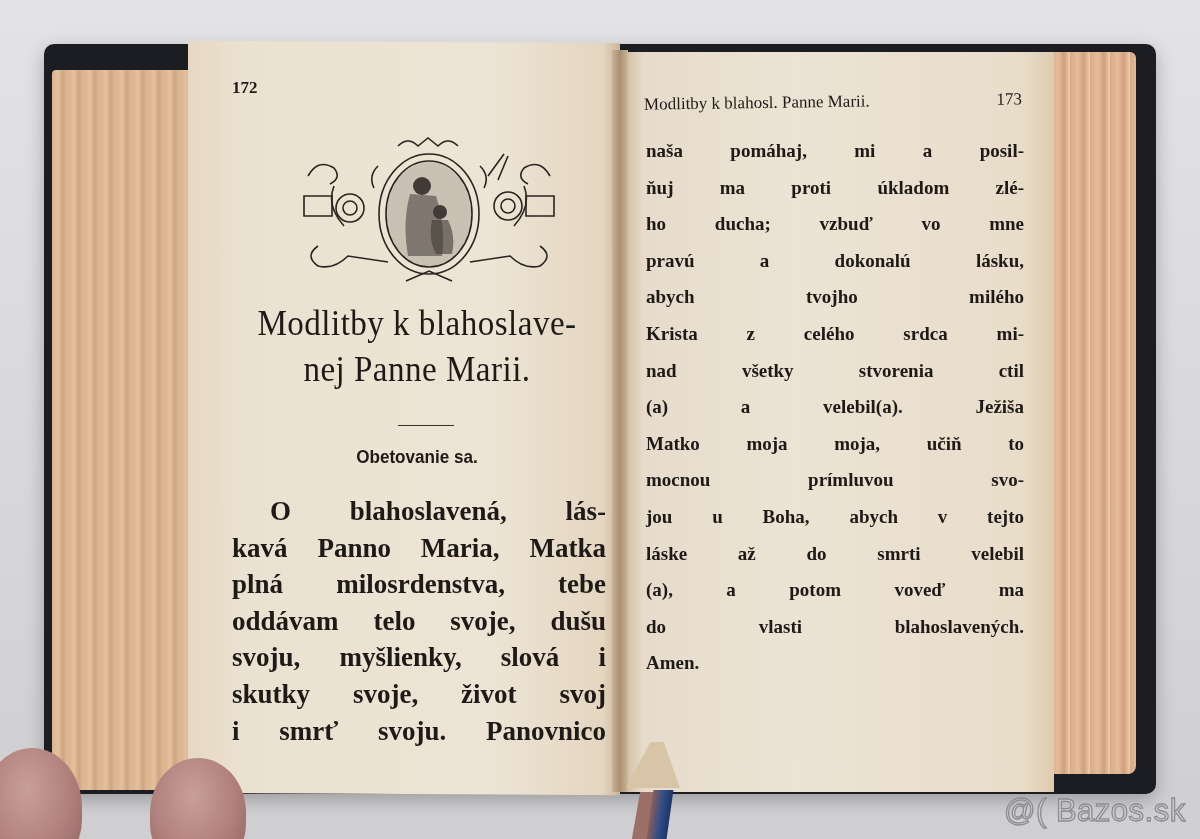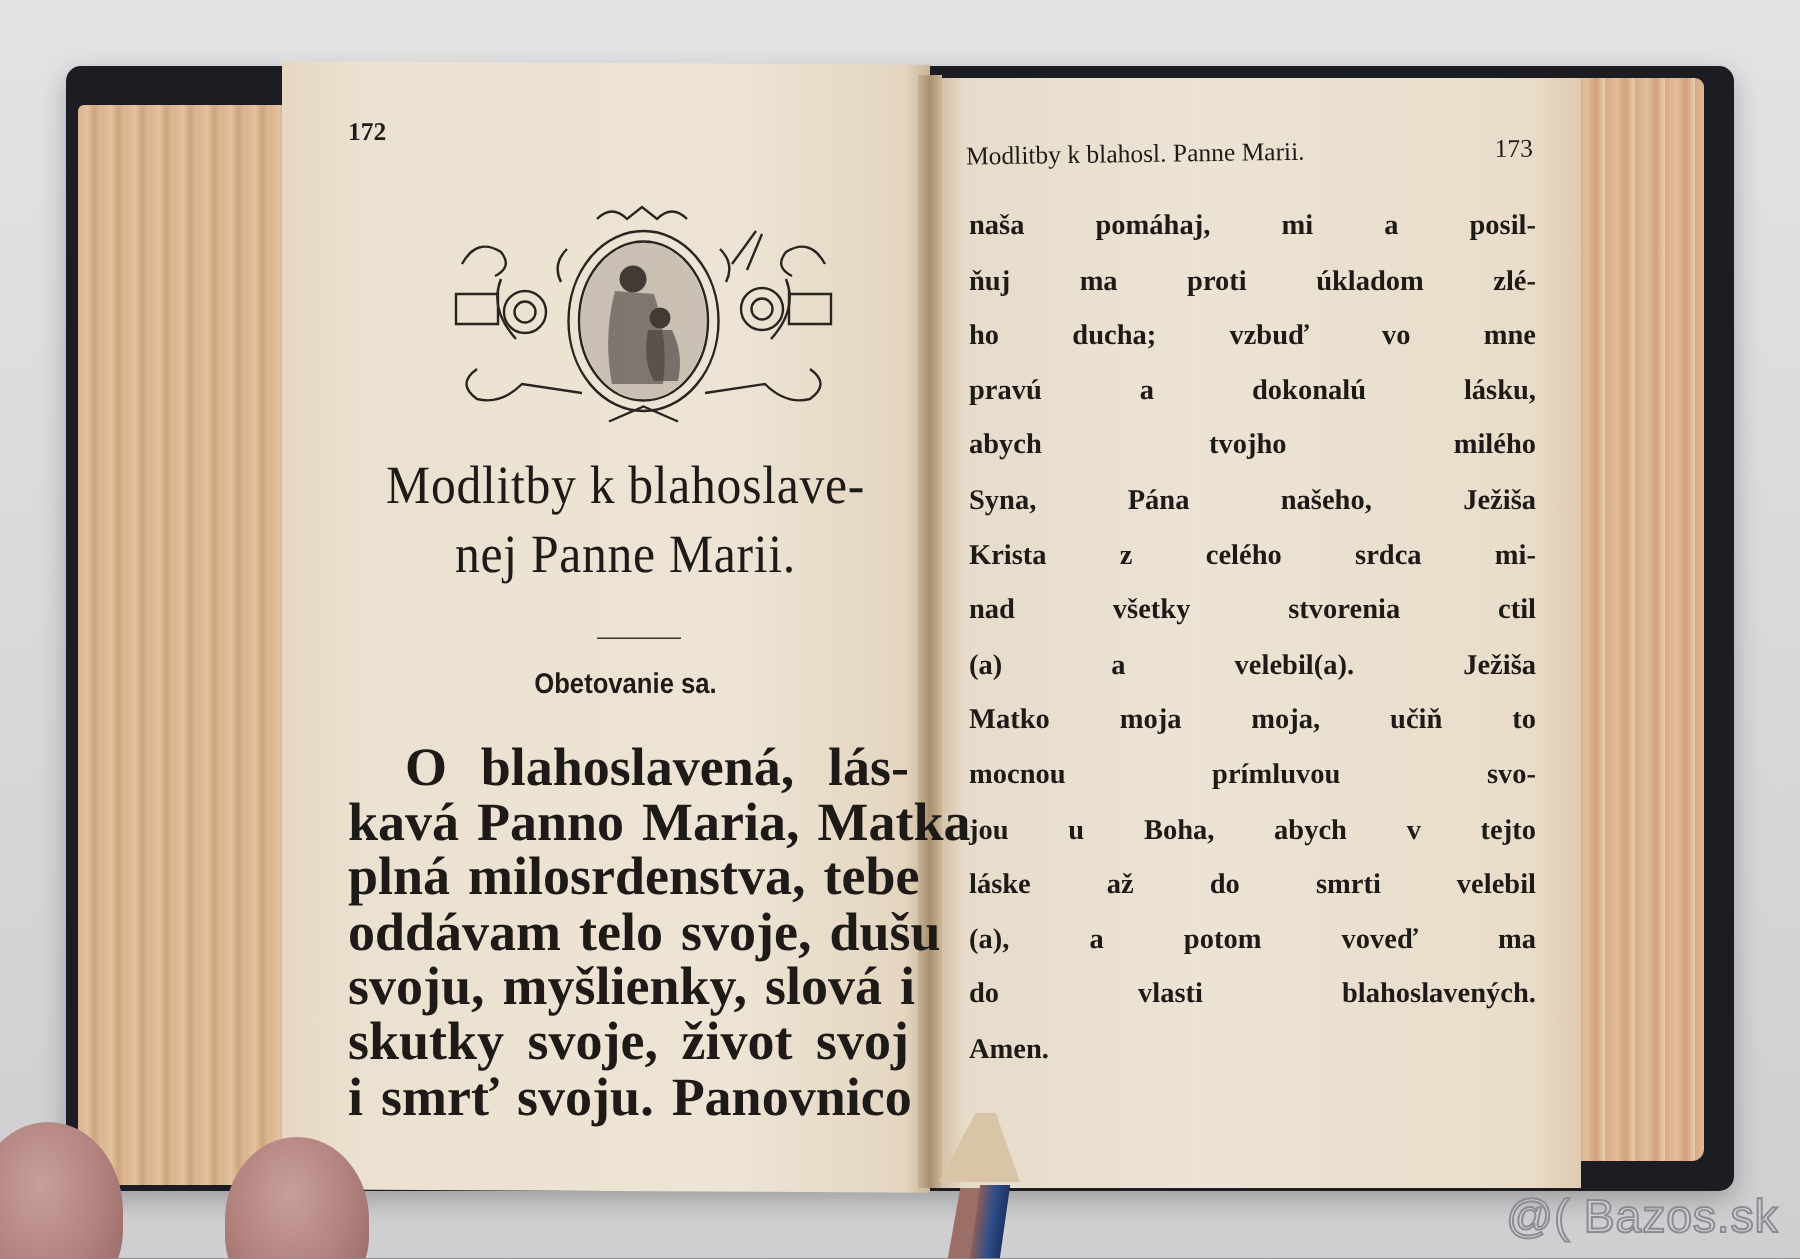--- a/index.html
+++ b/index.html
@@ -29,21 +29,21 @@
   .finger{position:absolute;background:radial-gradient(ellipse at 45% 35%,#c99f9a 0%,#b0807c 55%,#8f6260 100%);border-radius:50% 50% 40% 40%;}
   .f1{left:-18px;top:748px;width:100px;height:120px;}
   .f2{left:150px;top:758px;width:96px;height:110px;}
 
   .txt{color:#1e1a17;}
   .page-num-left{position:absolute;left:232px;top:78px;font-size:17px;font-weight:bold;font-family:"Liberation Serif",serif;}
   .ornament{position:absolute;left:298px;top:136px;width:262px;height:148px;}
   .title{position:absolute;left:222px;top:300px;width:390px;text-align:center;font-family:"Liberation Serif",serif;font-size:36px;line-height:46px;letter-spacing:0.5px;transform:scaleX(0.92);transform-origin:center;}
   .rule{position:absolute;left:398px;top:425px;width:56px;height:1px;background:#3a332d;}
   .subhead{position:absolute;left:222px;top:446px;width:390px;text-align:center;font-family:"Liberation Sans",sans-serif;font-weight:bold;font-size:19px;transform:scaleX(0.9);}
-  .body-left{position:absolute;left:232px;top:493px;width:374px;font-family:"Liberation Serif",serif;font-weight:bold;font-size:36px;line-height:36.6px;}
+  .body-left{position:absolute;left:232px;top:493px;width:374px;font-family:"Liberation Serif",serif;font-weight:bold;font-size:27px;line-height:36.6px;}
   .body-left .line, .body-right .line{display:block;text-align:justify;text-align-last:justify;white-space:nowrap;word-spacing:3px;}
   .body-left .line.first{padding-left:38px;}
   .running-head{position:absolute;left:644px;top:92px;width:378px;font-family:"Liberation Serif",serif;font-size:17px;display:flex;justify-content:space-between;transform:rotate(-0.8deg);}
   .body-right{position:absolute;left:646px;top:133px;width:378px;font-family:"Liberation Serif",serif;font-weight:bold;font-size:19px;line-height:36.6px;}
   .body-right .line.last{text-align-last:left;}
   .watermark{position:absolute;left:1004px;top:793px;font-family:"Liberation Sans",sans-serif;font-size:31px;color:#cfcfd2;-webkit-text-stroke:1.3px #8c8c90;letter-spacing:0.5px;text-align:right;}
 </style>
 </head>
 <body>
 
@@ -113,21 +113,20 @@
   <span>Modlitby k blahosl. Panne Marii.</span>
   <span>173</span>
 </div>
 
 <div class="body-right txt">
   <span class="line">naša pomáhaj, mi a posil-</span>
   <span class="line">ňuj ma proti úkladom zlé-</span>
   <span class="line">ho ducha; vzbuď vo mne</span>
   <span class="line">pravú a dokonalú lásku,</span>
   <span class="line">abych tvojho milého</span>
-  <span class="line">Syna, Pána našeho, Ježiša</span>
   <span class="line">Krista z celého srdca mi-</span>
   <span class="line">nad všetky stvorenia ctil</span>
   <span class="line">(a) a velebil(a). Ježiša</span>
   <span class="line">Matko moja moja, učiň to</span>
   <span class="line">mocnou prímluvou svo-</span>
   <span class="line">jou u Boha, abych v tejto</span>
   <span class="line">láske až do smrti velebil</span>
   <span class="line">(a), a potom voveď ma</span>
   <span class="line">do vlasti blahoslavených.</span>
   <span class="line last">Amen.</span>

